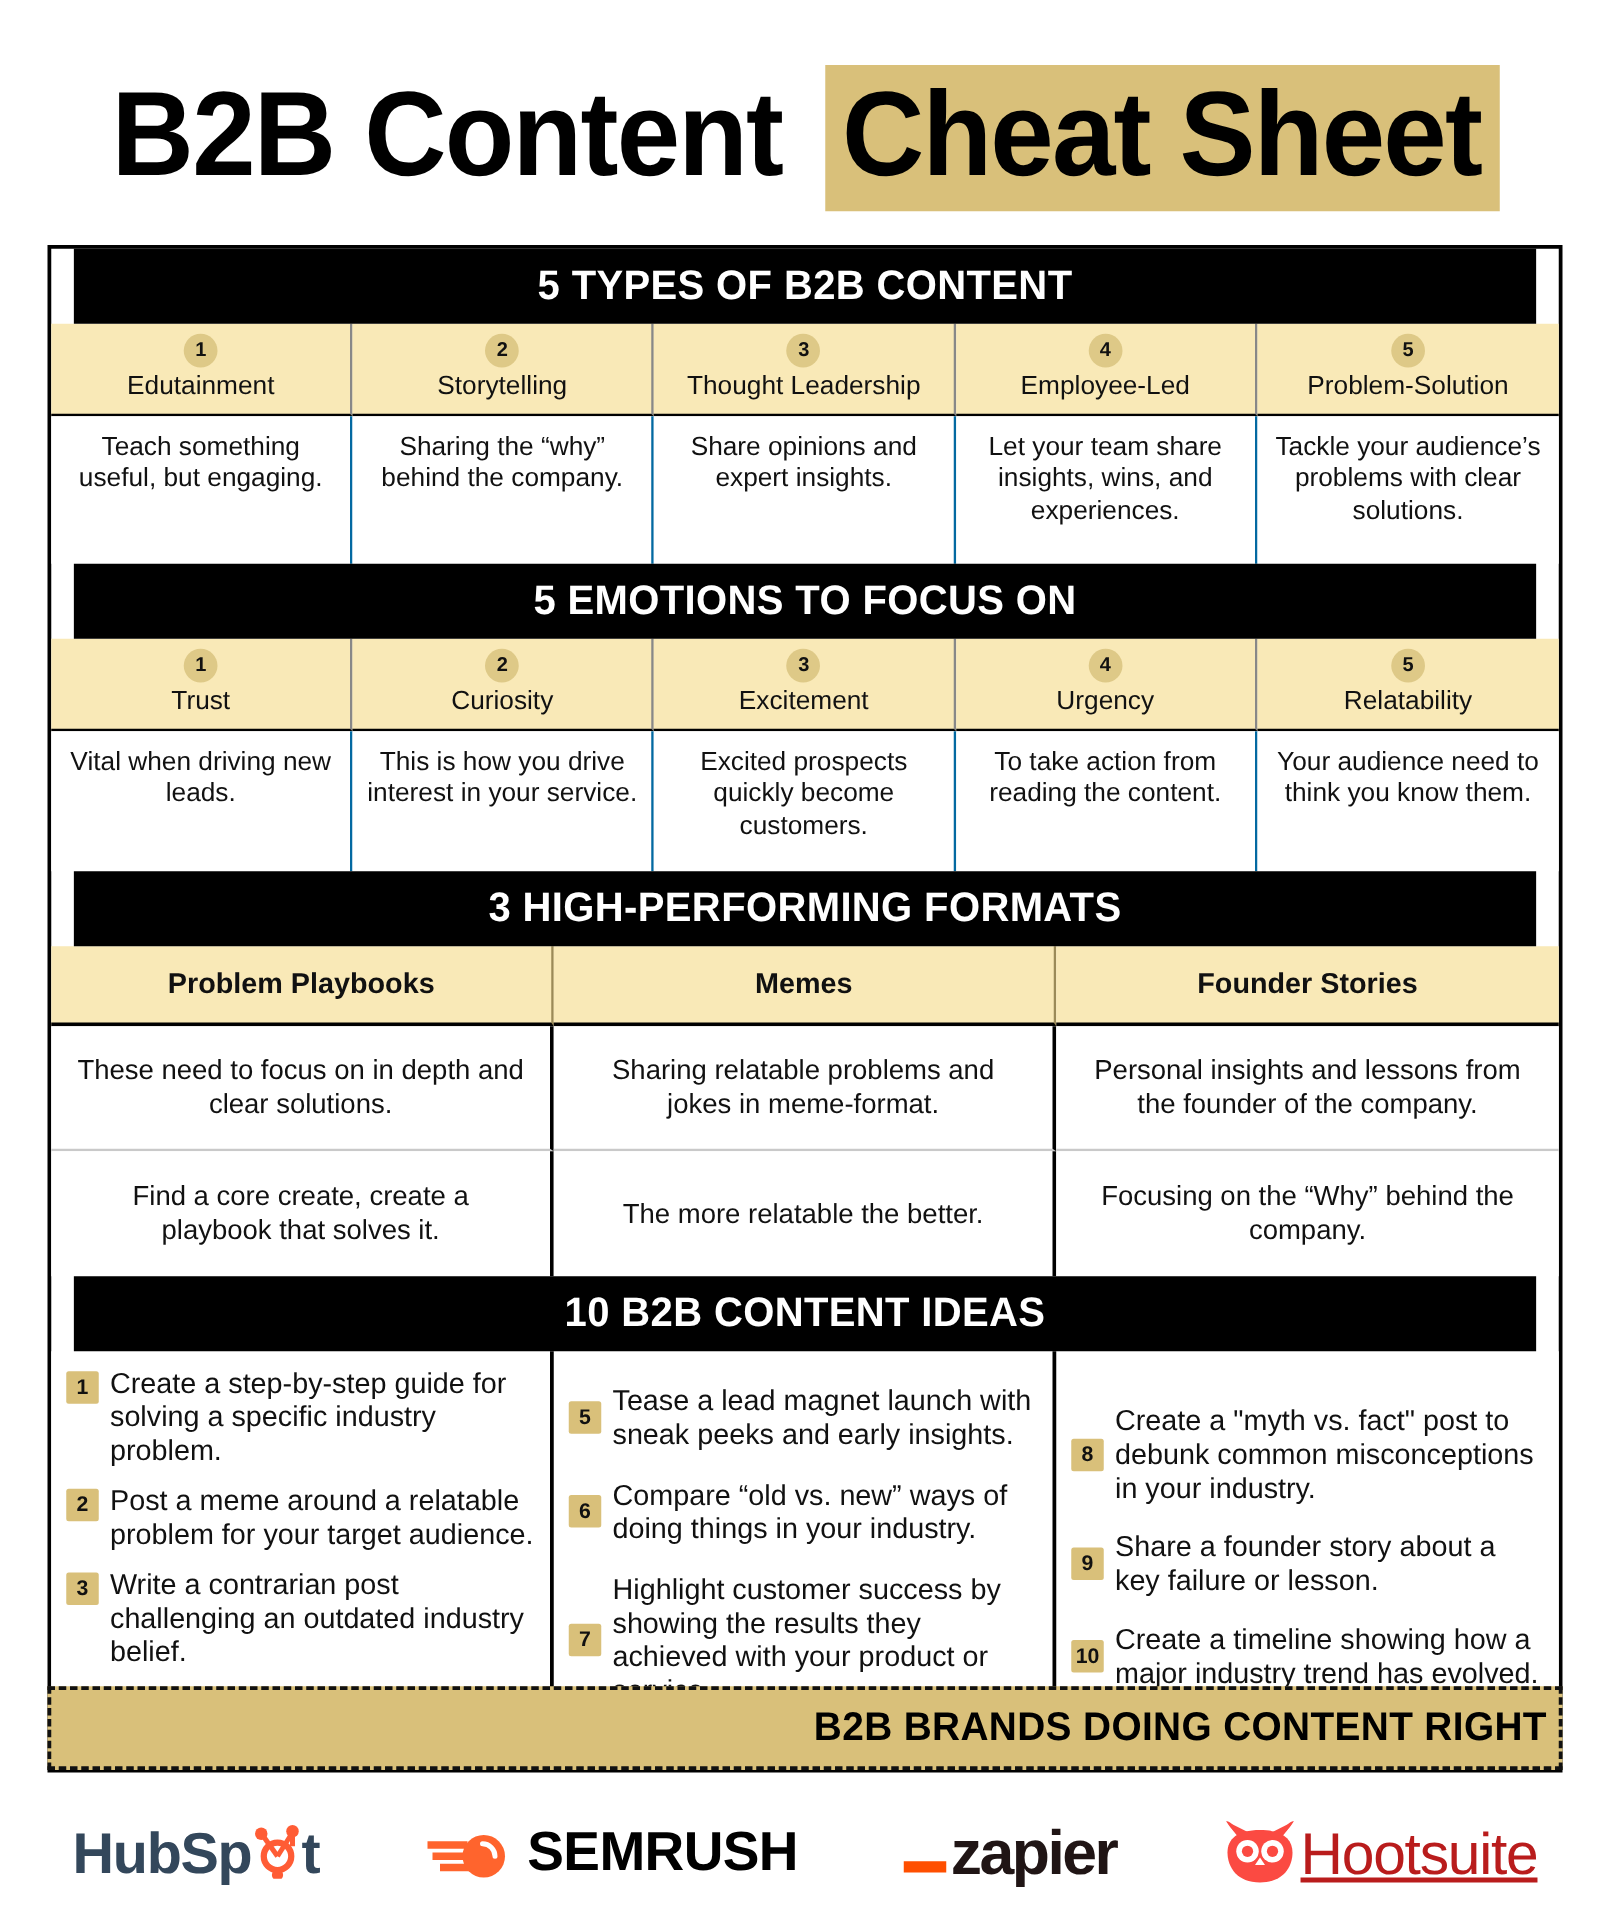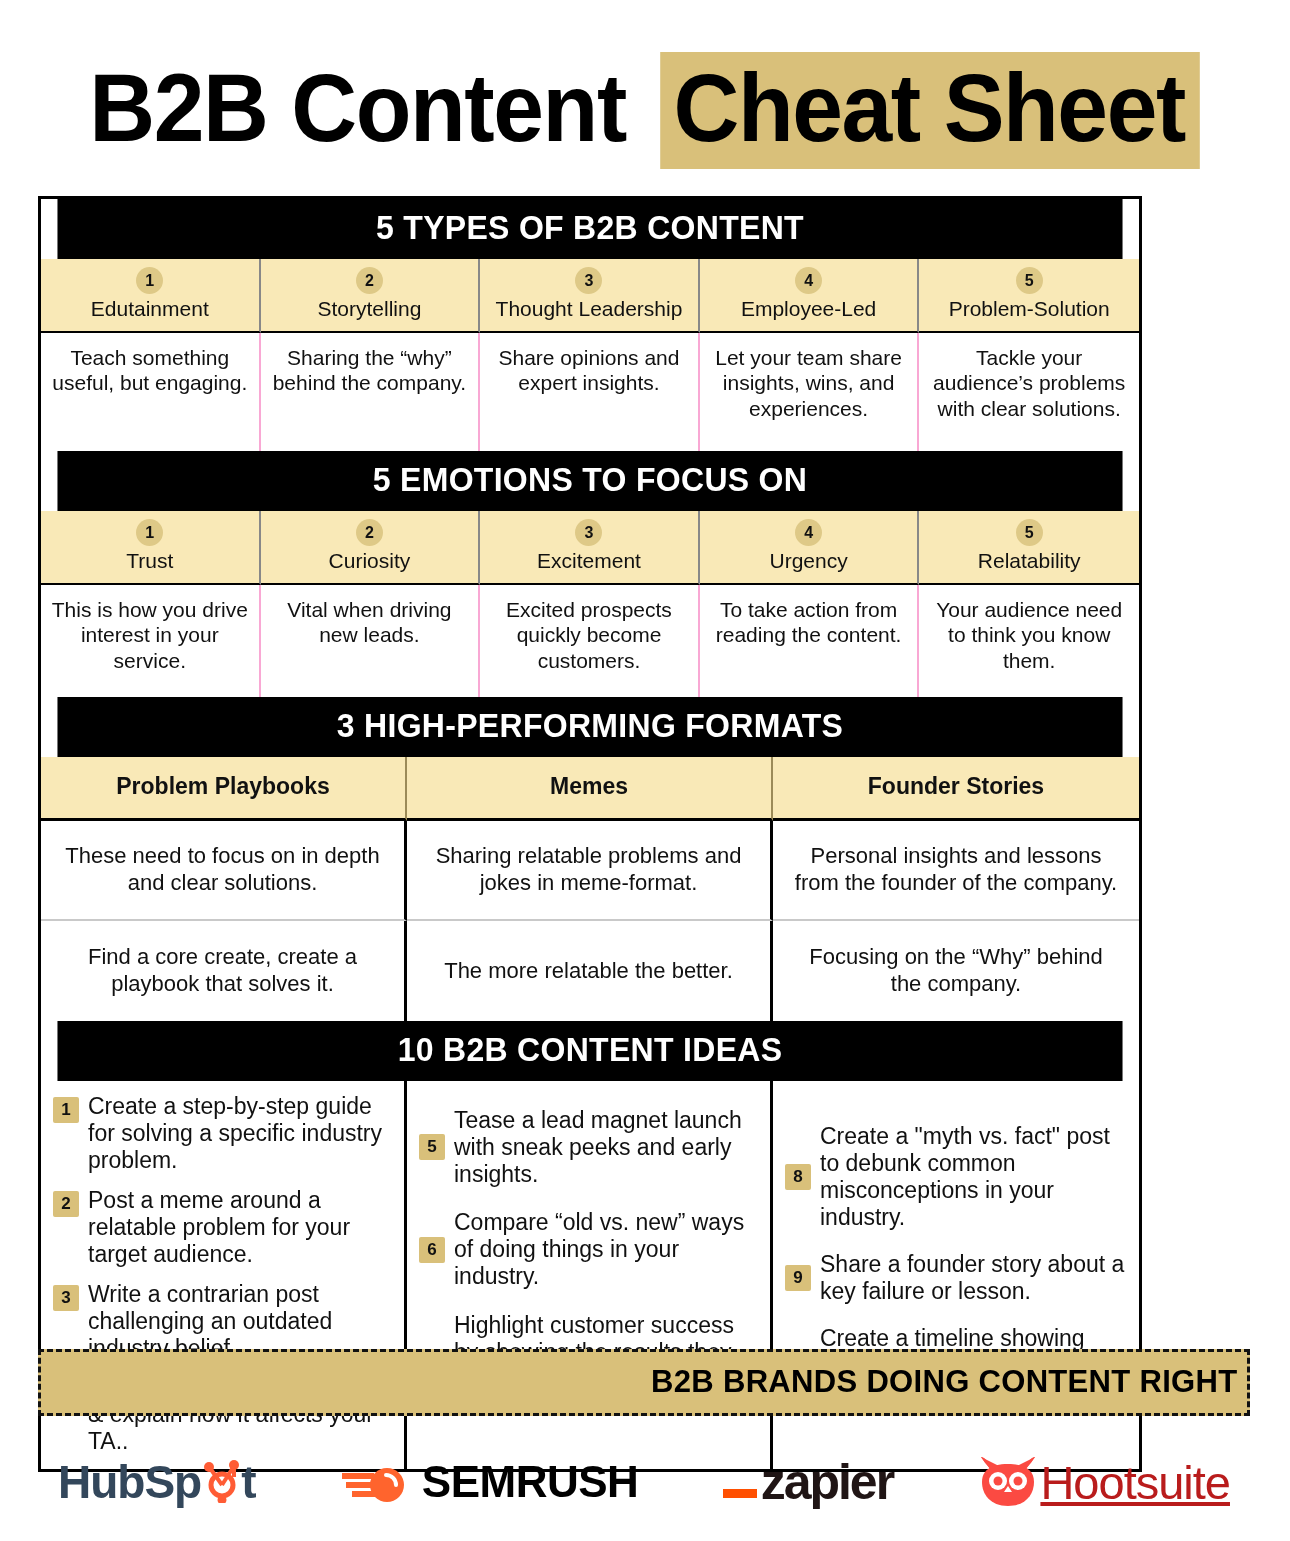--- a/index.html
+++ b/index.html
@@ -32,21 +32,21 @@
     background: #d9c07a;
     padding: 10px 16px 16px 14px;
     display: inline-block;
     line-height: 0.95;
   }
 
   
   .frame {
     position: absolute;
     left: 38px; top: 196px;
-    width: 1104px;
+    width: 1212px;
     border: 3px solid #000;
     background: #fff;
   }
 
   
   .sec-head {
     background: #000;
     color: #fff;
     text-align: center;
     font-family: "Liberation Sans Narrow", "Liberation Sans", sans-serif;
@@ -76,21 +76,21 @@
     margin-bottom: 3px;
   }
   .g5-head-label {
     font-size: 21px; color: #111; font-weight: 400;
     line-height: 1.15;
   }
   .g5-body-cell {
     background: #fff;
     text-align: center;
     padding: 12px 10px 14px 10px;
-    border-right: 2px solid #f9a8d4;
+    border-right: 2px solid #0369a1;
     font-size: 21px; line-height: 1.2; color: #111;
   }
   .g5-body-cell:last-child { border-right: none; }
   .sec-a .g5-body-cell { min-height: 118px; }
   .sec-b .g5-body-cell { min-height: 112px; }
 
   
   .grid3 { display: grid; grid-template-columns: repeat(3, 1fr); }
   .g3-head-cell {
     background: #f9e9b7;
@@ -249,22 +249,22 @@
         <div class="g5-head-cell">
           <div class="num-circle">4</div>
           <div class="g5-head-label">Urgency</div>
         </div>
         <div class="g5-head-cell">
           <div class="num-circle">5</div>
           <div class="g5-head-label">Relatability</div>
         </div>
       </div>
       <div class="grid5">
+        <div class="g5-body-cell">Vital when driving new leads.</div>
         <div class="g5-body-cell">This is how you drive interest in your service.</div>
-        <div class="g5-body-cell">Vital when driving new leads.</div>
         <div class="g5-body-cell">Excited prospects quickly become customers.</div>
         <div class="g5-body-cell">To take action from reading the content.</div>
         <div class="g5-body-cell">Your audience need to think you know them.</div>
       </div>
     </div>
 
     <div class="sec-head">3 HIGH-PERFORMING FORMATS</div>
     <div>
       <div class="grid3">
         <div class="g3-head-cell">Problem Playbooks</div>

